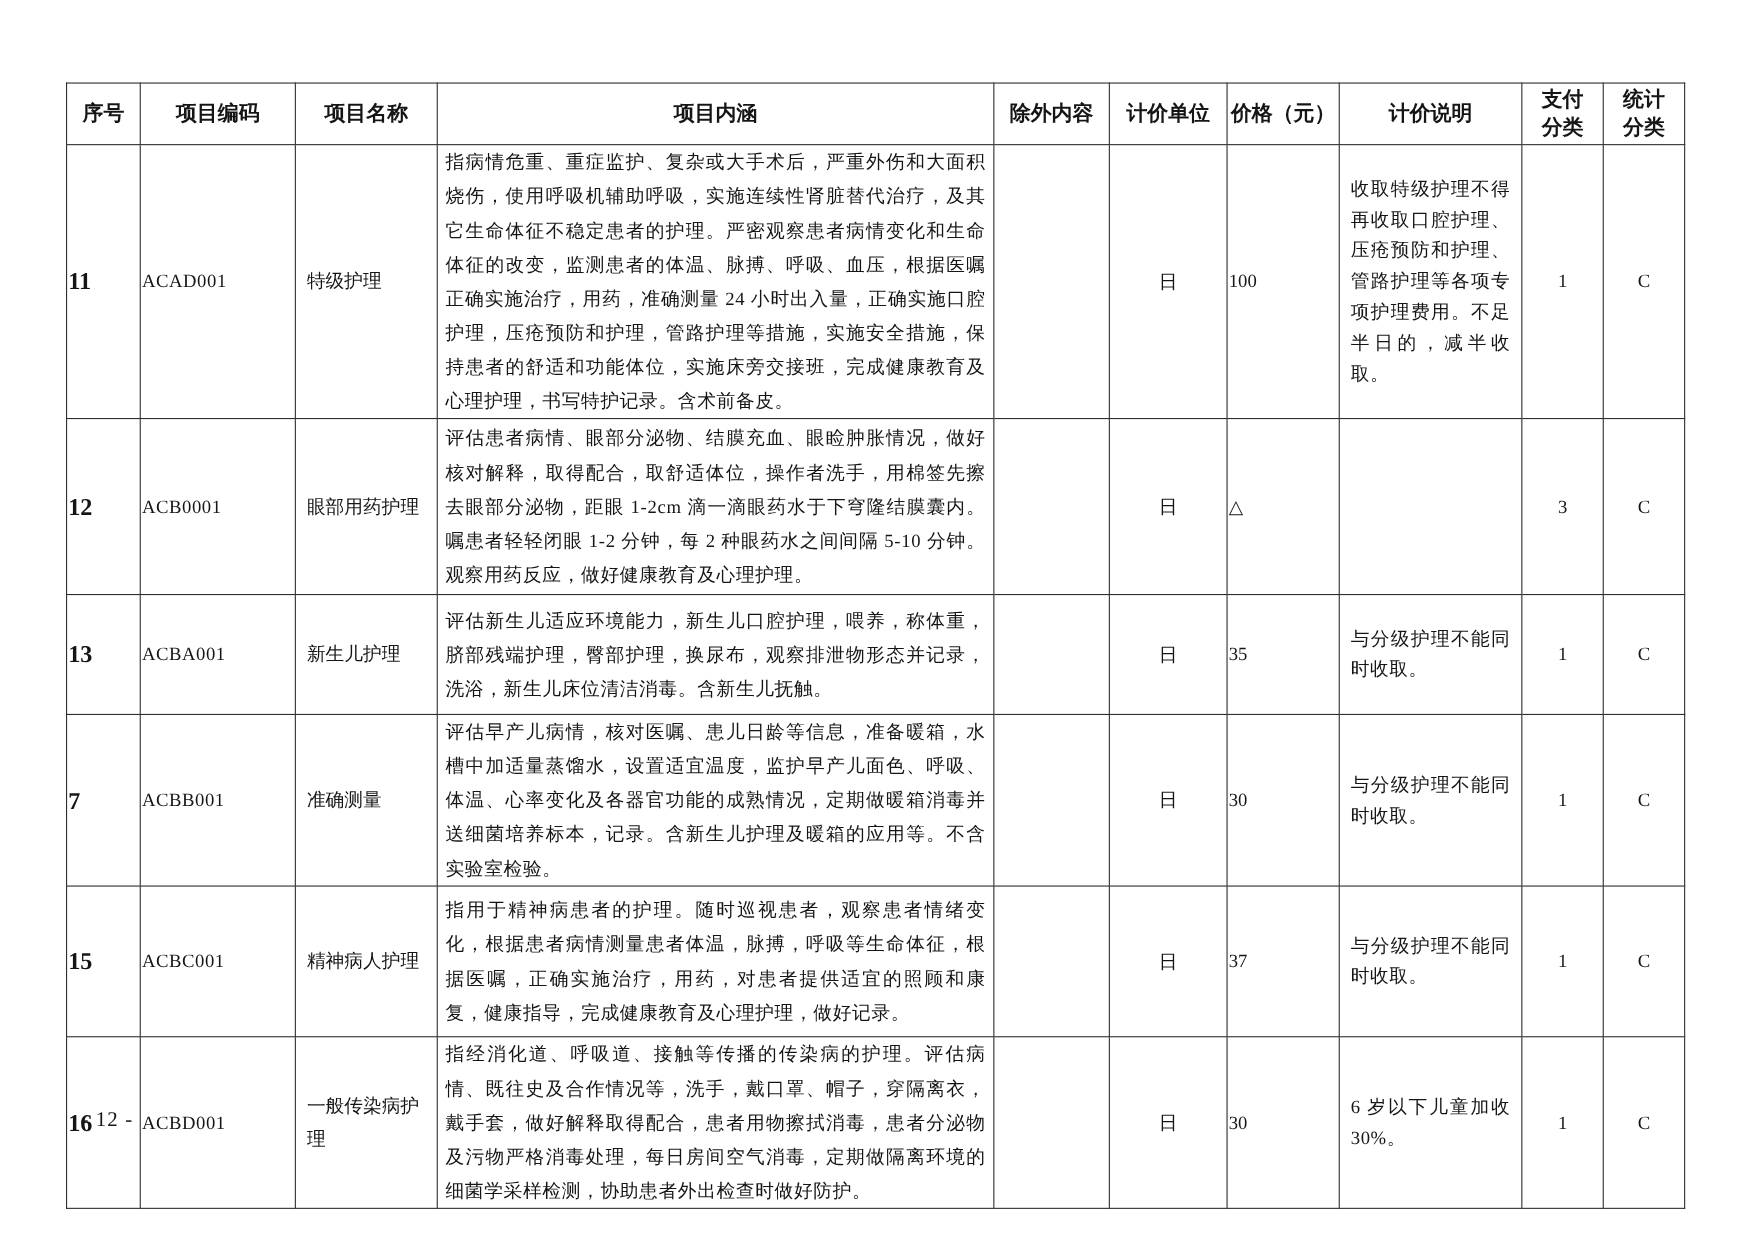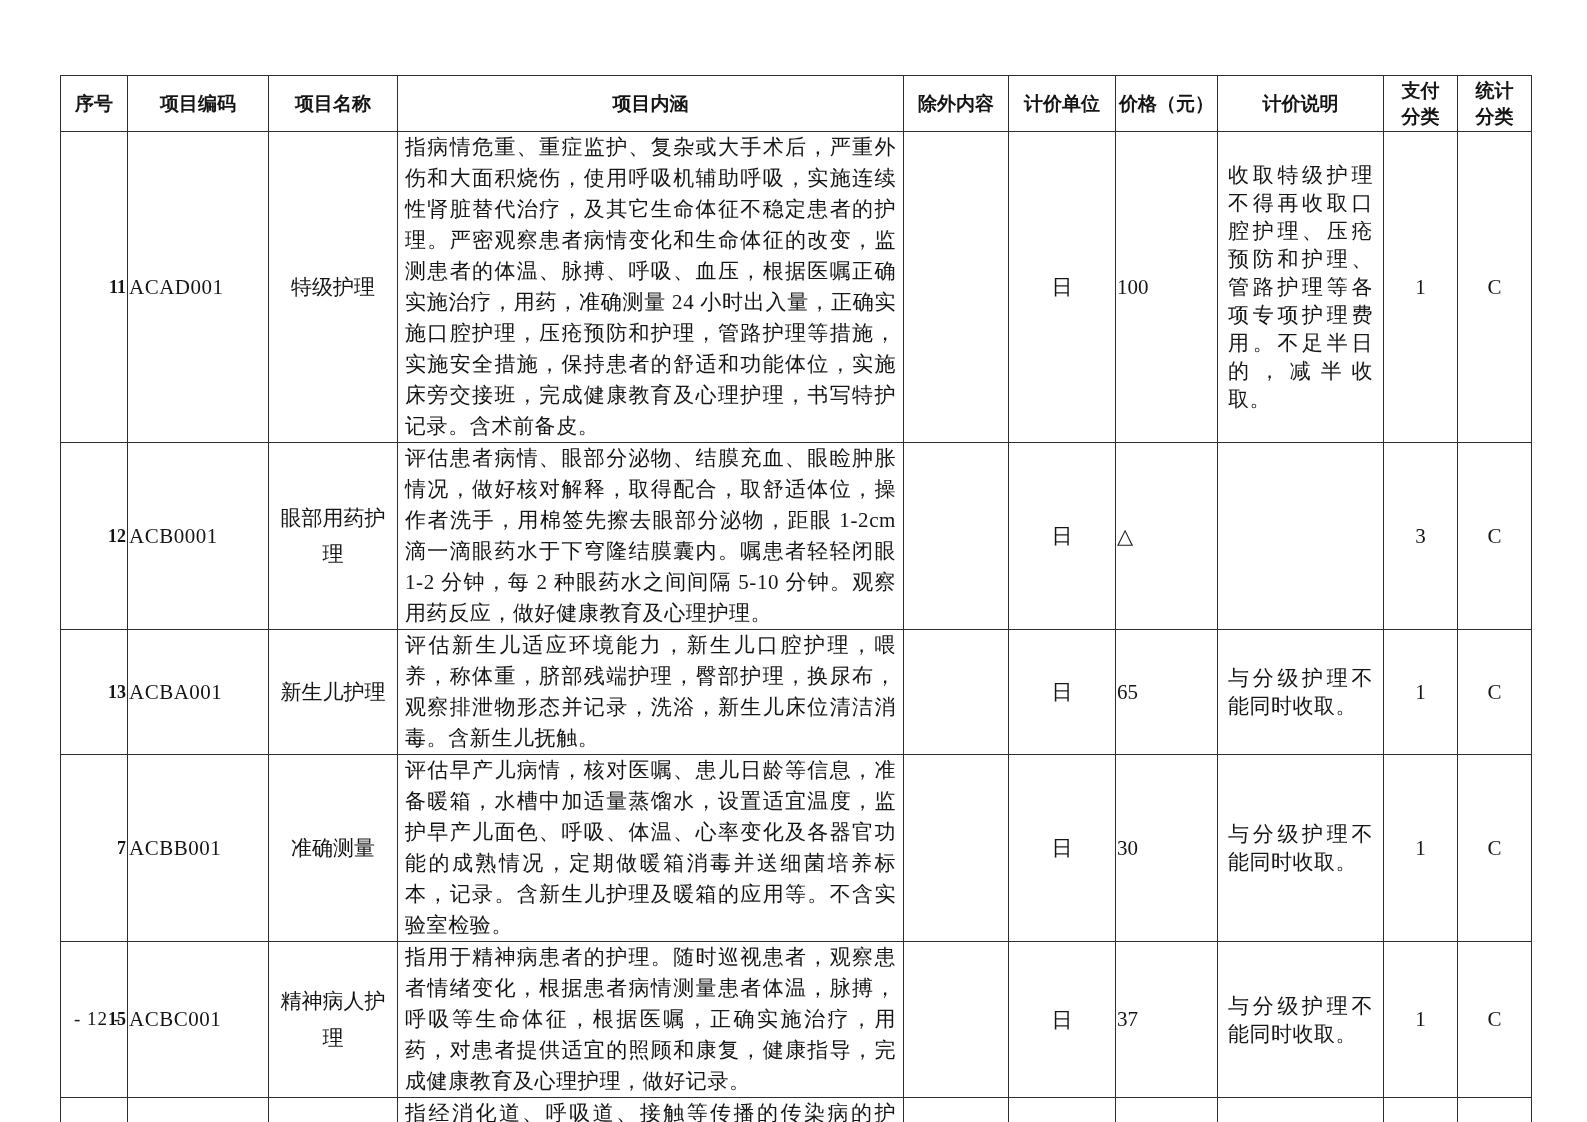--- a/index.html
+++ b/index.html
@@ -19,33 +19,33 @@
   .price-table th, .price-table td {
     border: 1.5px solid #2e2e2e;
     vertical-align: middle;
     overflow: hidden;
   }
   .price-table th {
     font-weight: bold; font-size: 19px; text-align: center;
     white-space: pre-line; line-height: 1.35;
     padding: 2px 0;
   }
-  .price-table td { font-size: 21px; }
+  .price-table td { font-size: 17px; }
 
   thead tr { height: 48px; }
   tbody tr:nth-child(1) { height: 245px; }
   tbody tr:nth-child(2) { height: 160px; }
   tbody tr:nth-child(3) { height: 109px; }
   tbody tr:nth-child(4) { height: 126px; }
   tbody tr:nth-child(5) { height: 137px; }
   tbody tr:nth-child(6) { height: 130px; }
 
-  td.col-no   { text-align: right; font-weight: bold; font-size: 18px; }
+  td.col-no   { text-align: left; font-weight: bold; font-size: 22px; }
   td.col-code { letter-spacing: 0.5px; }
-  td.col-name { text-align: center; padding: 0 10px; line-height: 1.75; }
+  td.col-name { padding: 0 10px; line-height: 1.75; }
   td.col-content {
     text-align: justify; text-justify: inter-ideograph;
     padding: 0 7px; line-height: 31px; letter-spacing: 0.6px;
   }
   td.col-excluded { }
   td.col-unit  { text-align: center; }
   td.col-price { text-align: left; }
   td.col-note  {
     text-align: justify; text-justify: inter-ideograph;
     padding: 0 10px; line-height: 28px; letter-spacing: 0.5px;
@@ -116,21 +116,21 @@
           <td class="col-pay">3</td>
           <td class="col-stat">C</td>
         </tr>
         <tr>
           <td class="col-no">13</td>
           <td class="col-code">ACBA001</td>
           <td class="col-name">新生儿护理</td>
           <td class="col-content">评估新生儿适应环境能力，新生儿口腔护理，喂养，称体重，脐部残端护理，臀部护理，换尿布，观察排泄物形态并记录，洗浴，新生儿床位清洁消毒。含新生儿抚触。</td>
           <td class="col-excluded"></td>
           <td class="col-unit">日</td>
-          <td class="col-price">65</td>
+          <td class="col-price">35</td>
           <td class="col-note">与分级护理不能同时收取。</td>
           <td class="col-pay">1</td>
           <td class="col-stat">C</td>
         </tr>
         <tr>
           <td class="col-no">7</td>
           <td class="col-code">ACBB001</td>
           <td class="col-name">准确测量</td>
           <td class="col-content">评估早产儿病情，核对医嘱、患儿日龄等信息，准备暖箱，水槽中加适量蒸馏水，设置适宜温度，监护早产儿面色、呼吸、体温、心率变化及各器官功能的成熟情况，定期做暖箱消毒并送细菌培养标本，记录。含新生儿护理及暖箱的应用等。不含实验室检验。</td>
           <td class="col-excluded"></td>

